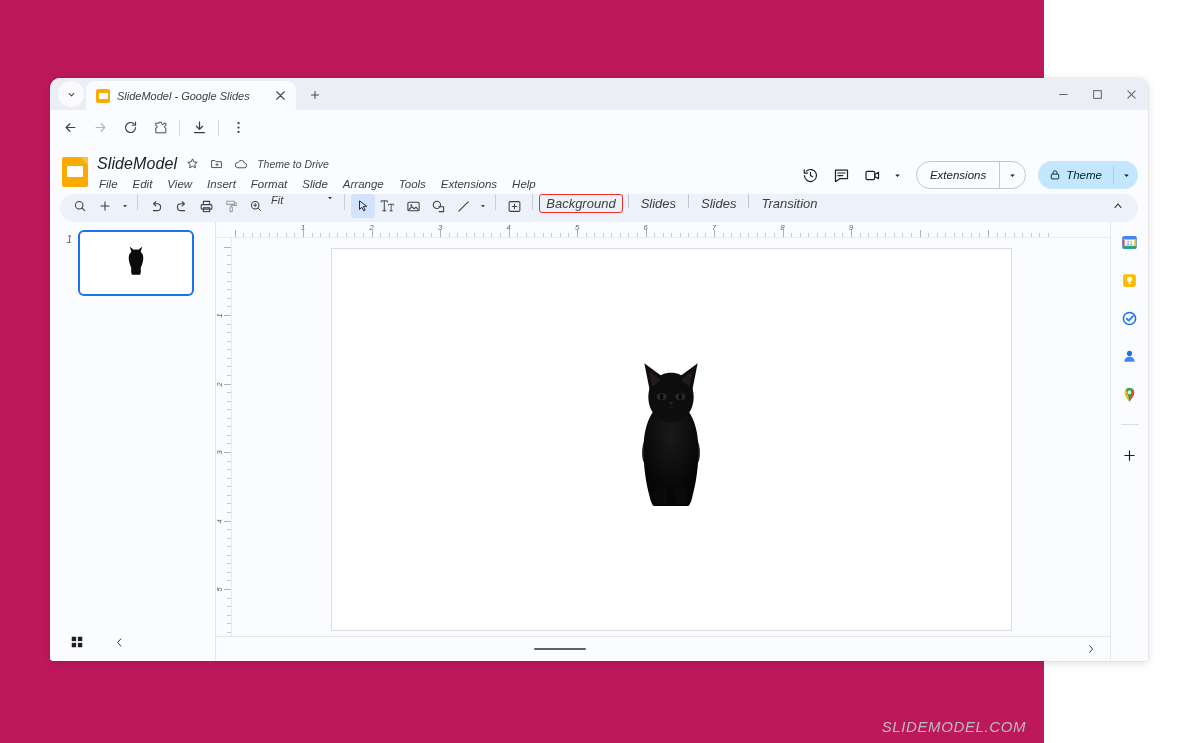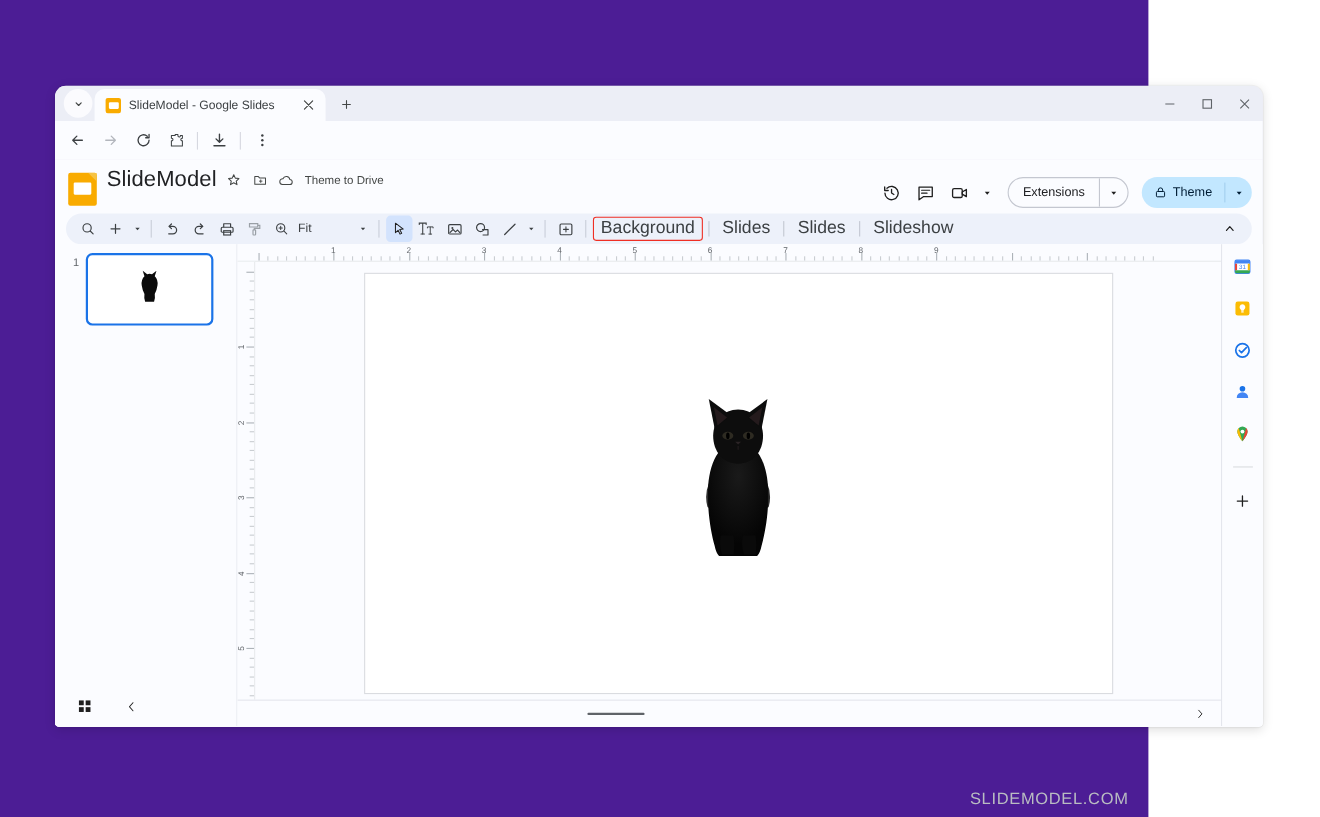--- a/index.html
+++ b/index.html
@@ -3,21 +3,21 @@
 <meta charset="utf-8">
 <style>
   * { box-sizing: border-box; }
   html, body {
     margin: 0; padding: 0;
     width: 1200px; height: 743px;
     background: #ffffff;
     font-family: "Liberation Sans", sans-serif;
     overflow: hidden;
   }
-  #root { position: relative; width: 1044px; height: 743px; background:#4c1d95; }
+  #root { position: relative; width: 1044px; height: 743px; background:#be185d;font-style:italic; }
 
   
   .browser {
     position: absolute; left: 50px; top: 78px;
     width: 1098px; height: 583px;
     background: #eceef6;
     border-radius: 10px 10px 4px 4px;
     box-shadow: 0 2px 10px rgba(0,0,0,0.13), 0 0 0 1px rgba(0,0,0,0.04);
     overflow: hidden;
   }
@@ -105,21 +105,21 @@
     content: ""; position: absolute; left: 5px; top: 9px;
     width: 16px; height: 11px; background: #fff; border-radius: 1px;
   }
   .doclogo::before {
     content: ""; position: absolute; right: 0; top: 0;
     width: 8px; height: 8px; background: #f6c344;
     clip-path: polygon(100% 0, 0 0, 100% 100%);
   }
   .doctitle-wrap { flex: 1 1 auto; }
   .titlerow { display: flex; align-items: center; gap: 7px; height: 21px; }
-  .doctitle { font-size: 20px; color: #202124; letter-spacing: .1px;}
+  .doctitle { font-size: 16px; color: #202124; letter-spacing: .1px;}
   .titleicon { width: 17px; height: 17px; display:flex; align-items:center; justify-content:center; cursor: pointer;}
   .savestatus { font-size: 10.5px; color: #444746; margin-left: 1px; }
   .menurow { display: flex; align-items: center; gap: 11px; margin-top: 3px; }
   .menuitem {
     font-size: 11.5px; color: #3c4043; padding: 1px 2px;
     border-radius: 3px; cursor: pointer;
   }
 
   .header-right {
     display: flex; align-items: center; gap: 5px; padding-top: 8px;
@@ -139,34 +139,34 @@
   }
   .share-btn { display:flex; align-items:center; gap:5px; padding: 0 11px 0 11px; height: 28px; cursor:pointer;}
   .share-label { font-size: 11.5px; color: #001d35; }
   .share-split { width:1px; height:18px; background:#a3cfee;}
   .share-arrow { width:24px; height:28px; display:flex; align-items:center; justify-content:center; cursor:pointer;}
 
   
   .toolbar {
     margin: 3px 10px 0 10px; height: 28px;
     background: #edf1fa; border-radius: 14px;
-    display: flex; align-items: center; padding: 0 8px; gap: 1px;
+    display: flex; align-items: flex-start; padding: 0 8px; gap: 1px;
   }
   .tbtn {
     min-width: 24px; height: 24px; border-radius: 4px;
     display: flex; align-items: center; justify-content: center;
     cursor: pointer; padding: 0 2px;
   }
   .tbtn.active { background: #d3e3fd; }
   .tarrow { width: 13px; height: 24px; display: flex; align-items:center; justify-content:center; cursor:pointer;}
   .tsep { width: 1px; height: 16px; background: #c9ced9; margin: 0 5px; }
   .tfit { font-size: 11px; color: #3c4043; padding: 0 4px 0 2px; }
   .tfit-arrow { width: 50px; display: flex; justify-content: flex-end; padding-right:4px; cursor:pointer;}
   .tword {
-    font-size: 16px; color: #3c4043; padding: 2px 7px;
+    font-size: 13px; color: #3c4043; padding: 2px 7px;
     border-radius: 4px; cursor: pointer; white-space: nowrap;
   }
   .tword.highlighted {
     border: 1.6px solid #ef2f24; border-radius: 3px; padding: 1px 6px;
   }
   .wsep { width:1px; height:14px; background:#c2c7d2; margin: 0 4px;}
   .tb-spacer { flex: 1 1 auto; }
 
   
   .editor {
@@ -351,20 +351,32 @@
                 </svg>
             </span>
             <span class="titleicon">
               <svg width="14" height="14" viewBox="0 0 24 24">
                   <path d="M6.5 18.5h11a4 4 0 0 0 .4-8 5.5 5.5 0 0 0-10.6-1.1 3.9 3.9 0 0 0-.8 9.1z" fill="none" stroke="#444746" stroke-width="1.6" stroke-linejoin="round"></path>
                 </svg>
             </span>
             <span class="savestatus">Theme to Drive</span>
           </div>
 
+          <div class="menurow">
+            <span class="menuitem">File</span>
+            <span class="menuitem">Edit</span>
+            <span class="menuitem">View</span>
+            <span class="menuitem">Insert</span>
+            <span class="menuitem">Format</span>
+            <span class="menuitem">Slide</span>
+            <span class="menuitem">Arrange</span>
+            <span class="menuitem">Tools</span>
+            <span class="menuitem">Extensions</span>
+            <span class="menuitem">Help</span>
+          </div>
         </div>
 
         <div class="header-right">
           <div class="hicon">
             <svg width="17" height="17" viewBox="0 0 24 24">
                 <path d="M3.5 12a8.5 8.5 0 1 0 2.6-6.1" fill="none" stroke="#1f1f1f" stroke-width="1.7" stroke-linecap="round"></path>
                 <path d="M3.2 4.2v4.5h4.5" fill="none" stroke="#1f1f1f" stroke-width="1.7" stroke-linecap="round" stroke-linejoin="round"></path>
                 <path d="M12 7.4V12l3 1.8" fill="none" stroke="#1f1f1f" stroke-width="1.7" stroke-linecap="round" stroke-linejoin="round"></path>
               </svg>
           </div>
@@ -517,21 +529,21 @@
             </svg>
         </div>
         <span class="tsep"></span>
 
         <span class="tword highlighted">Background</span>
         <span class="wsep"></span>
         <span class="tword">Slides</span>
         <span class="wsep"></span>
         <span class="tword">Slides</span>
         <span class="wsep"></span>
-        <span class="tword">Slideshow</span>
+        <span class="tword">Transition</span>
 
         <span class="tb-spacer"></span>
         <div class="tbtn">
           <svg width="12" height="12" viewBox="0 0 24 24">
               <path d="M6 15l6-7 6 7" fill="none" stroke="#1f1f1f" stroke-width="2.2" stroke-linecap="round" stroke-linejoin="round"></path>
             </svg>
         </div>
       </div>
 
       <div class="editor">

